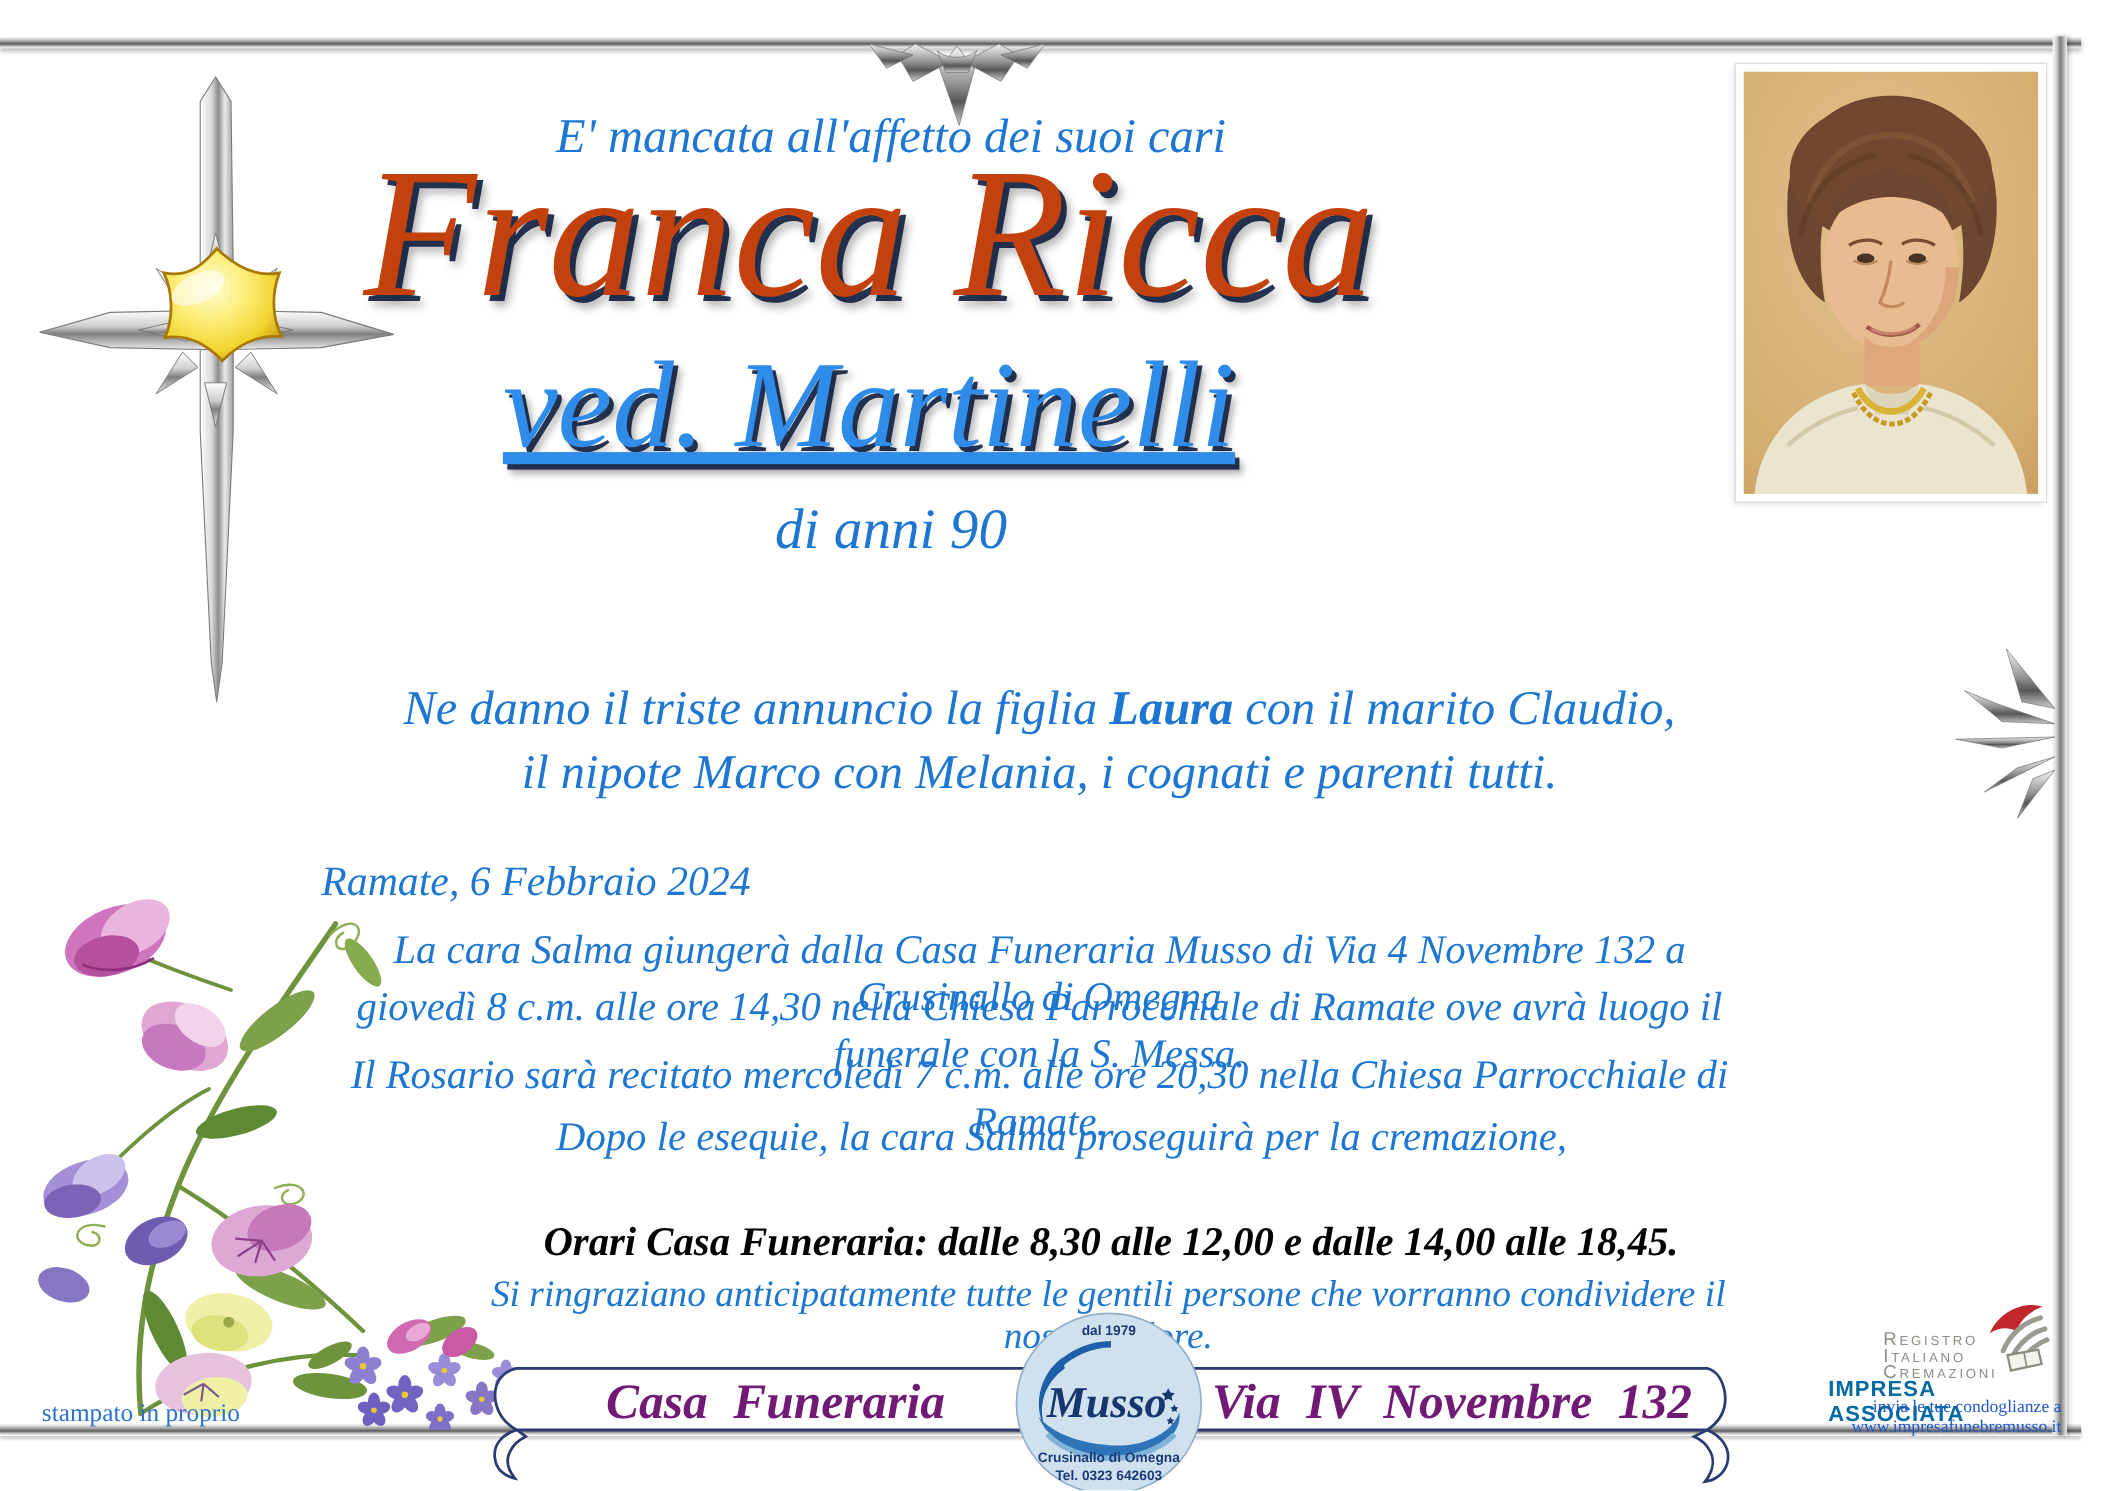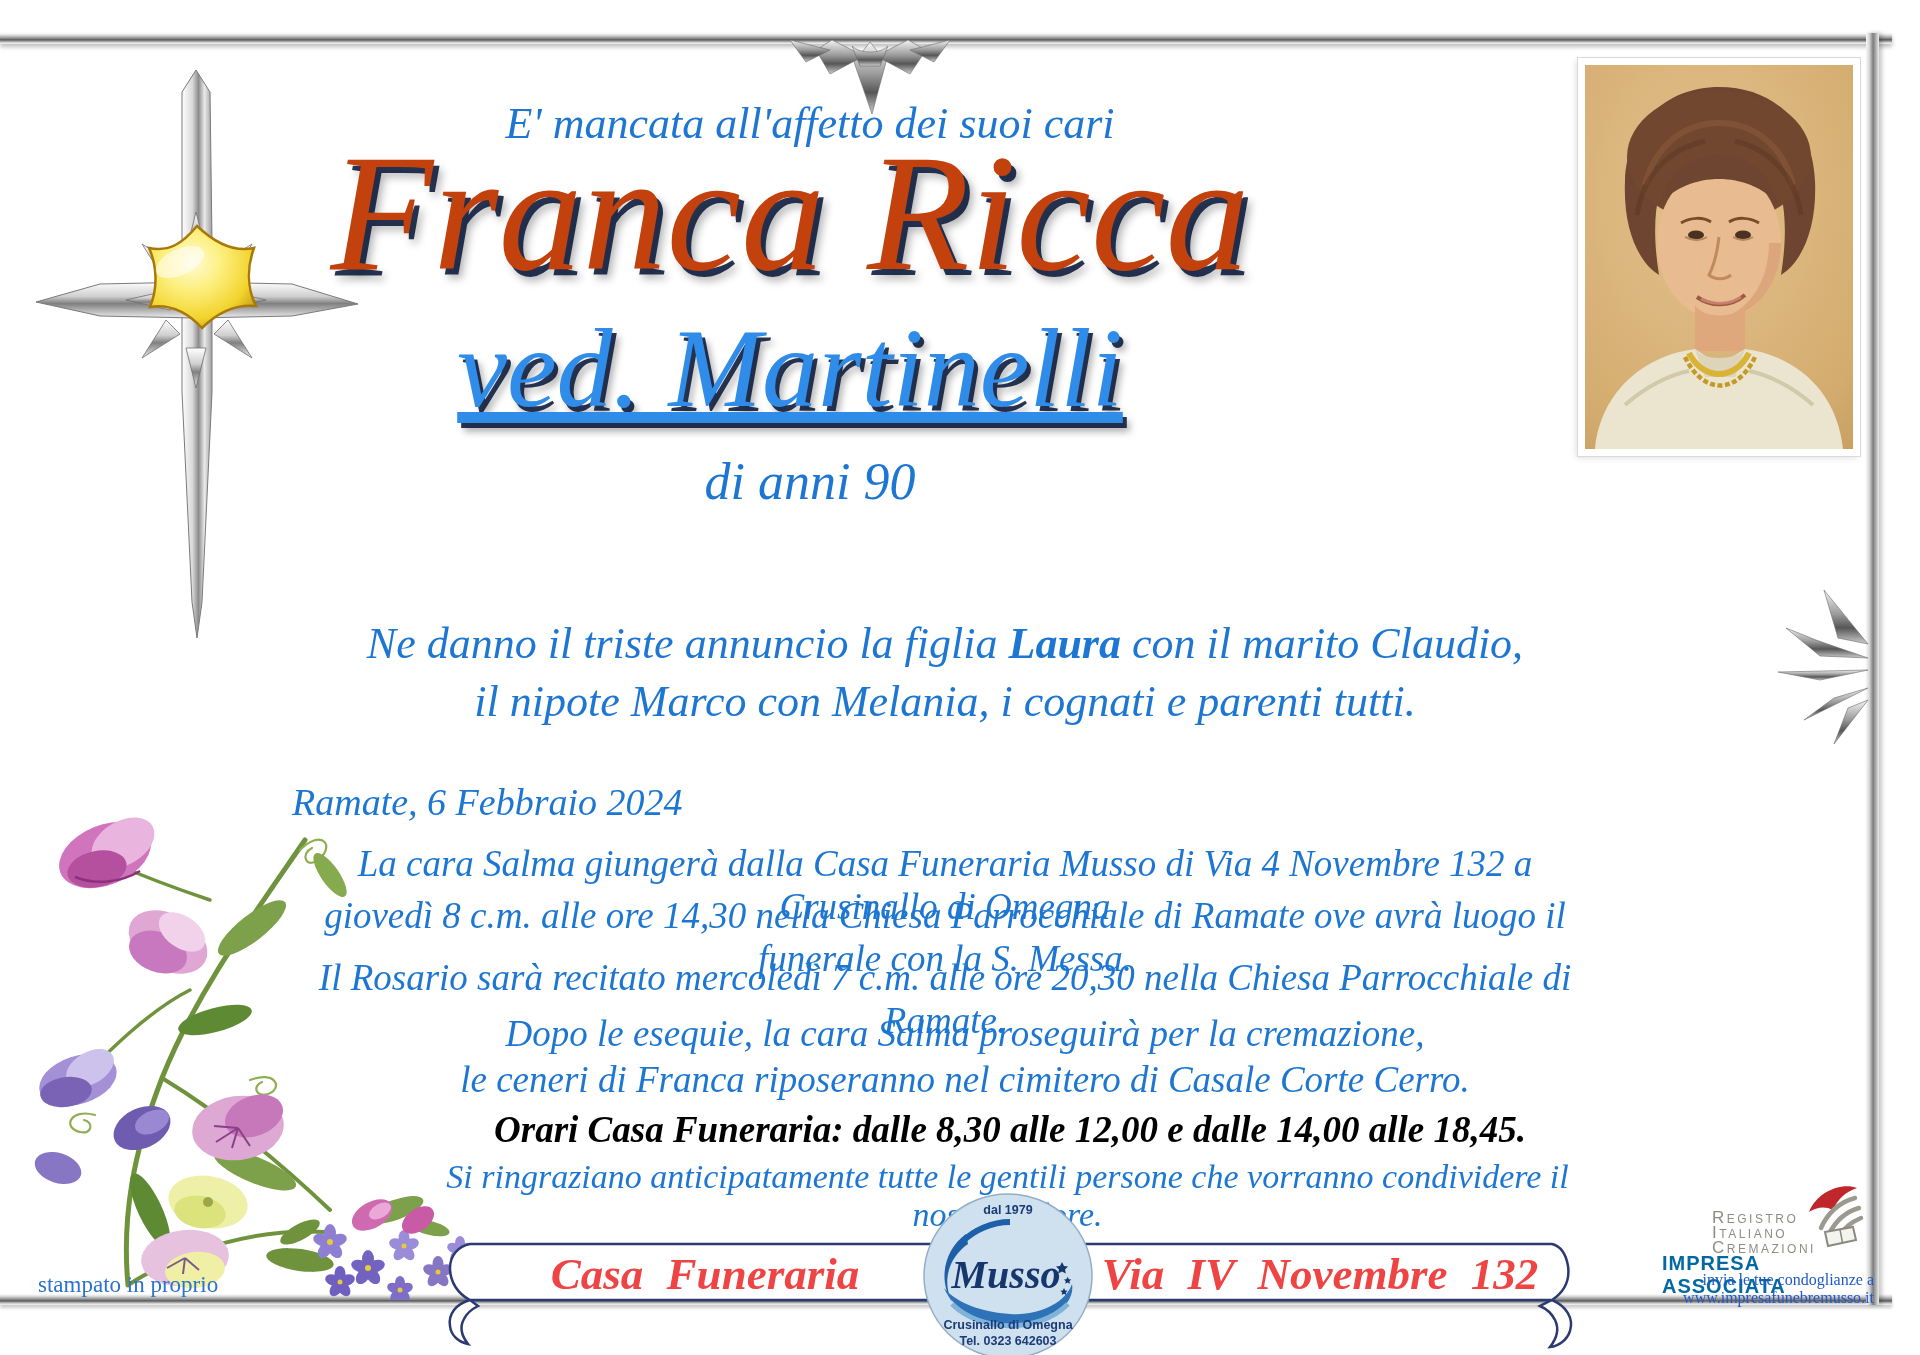--- a/index.html
+++ b/index.html
@@ -31,21 +31,21 @@
   .p3b{left:310px;top:1058px;width:1310px;font-size:37px;}
   .hours{left:400px;top:1108px;width:1220px;font-size:37px;font-weight:bold;color:#000000;}
   .thanks{left:400px;top:1158px;width:1215px;font-size:34px;}
   .bold-name{font-weight:bold;}
   
   .photo{position:absolute;left:1578px;top:58px;width:268px;height:384px;background:#ffffff;
          padding:7px;outline:1px solid #d9d9d9;box-shadow:-2px 2px 6px rgba(0,0,0,.12);}
   .photo svg{display:block;}
   
   .company,.address{position:absolute;top:1248px;font-size:45px;font-weight:bold;font-style:italic;
-         color:#ef4444;text-align:center;font-family:"Liberation Serif",serif;word-spacing:12px;}
+         color:#701a75;text-align:center;font-family:"Liberation Serif",serif;word-spacing:12px;}
   .company{left:470px;width:470px;}
   .address{left:1085px;width:470px;}
   .printed{position:absolute;left:38px;top:1272px;font-size:23px;color:#2b72cc;font-family:"Liberation Serif",serif;}
   .musso{position:absolute;left:922px;top:1192px;width:172px;height:163px;}
   .reg-names{position:absolute;left:1712px;top:1210px;font-family:"Liberation Sans",sans-serif;
          font-variant:small-caps;font-size:17px;line-height:15px;letter-spacing:2.5px;color:#8d8d86;}
   .reg-assoc{position:absolute;left:1662px;top:1252px;width:216px;text-align:left;
          font-family:"Liberation Sans",sans-serif;font-weight:bold;font-size:20px;letter-spacing:1px;color:#0369a1;}
   .reg-cond{position:absolute;left:1540px;top:1271px;width:334px;text-align:right;
          font-family:"Liberation Serif",serif;font-size:16px;color:#2058c8;}
@@ -185,21 +185,20 @@
   <div class="blue age">di anni 90</div>
 
   <div class="blue ann1"><span>Ne danno il triste annuncio la figlia </span><span class="bold-name">Laura</span><span> con il marito Claudio,</span></div>
   <div class="blue ann2">il nipote Marco con Melania, i cognati e parenti tutti.</div>
 
   <div class="blue dateline">Ramate, 6 Febbraio 2024</div>
   <div class="blue p1a">La cara Salma giungerà dalla Casa Funeraria Musso di Via 4 Novembre 132 a Crusinallo di Omegna</div>
   <div class="blue p1b">giovedì 8 c.m. alle ore 14,30 nella Chiesa Parrocchiale di Ramate ove avrà luogo il funerale con la S. Messa.</div>
   <div class="blue p2">Il Rosario sarà recitato mercoledì 7 c.m. alle ore 20,30 nella Chiesa Parrocchiale di Ramate.</div>
   <div class="blue p3a">Dopo le esequie, la cara Salma proseguirà per la cremazione,</div>
-  <div class="blue p3b">le ceneri di Franca riposeranno nel cimitero di Casale Corte Cerro.</div>
   <div class="blue hours">Orari Casa Funeraria: dalle 8,30 alle 12,00 e dalle 14,00 alle 18,45.</div>
   <div class="blue thanks">Si ringraziano anticipatamente tutte le gentili persone che vorranno condividere il nostro dolore.</div>
 
   <svg class="deco" style="left:0;top:780px;" width="490" height="520" viewBox="0 0 490 520">
     <g fill="none" stroke="#6f933c" stroke-width="5" stroke-linecap="round">
       <path d="M305,60 C250,140 195,215 162,298 C132,375 122,440 128,505"></path>
       <path d="M162,298 C215,330 275,378 330,430" stroke-width="4"></path>
       <path d="M128,505 C185,468 260,448 325,452" stroke-width="4"></path>
       <path d="M190,210 C150,230 110,270 80,300" stroke-width="3.5"></path>
       <path d="M210,120 C180,110 140,95 105,80" stroke-width="3.5"></path>

